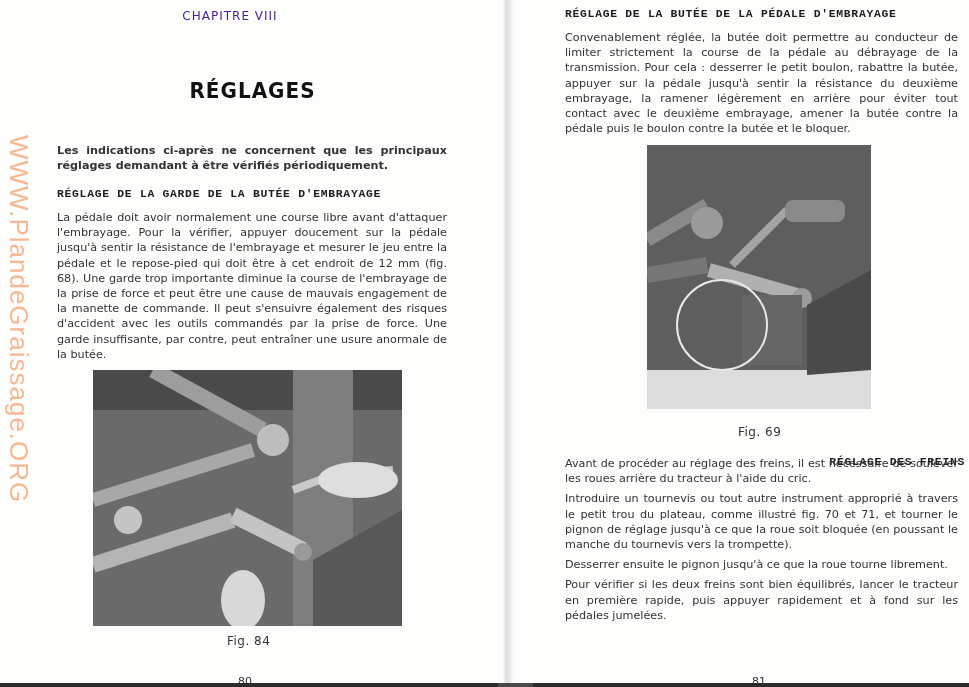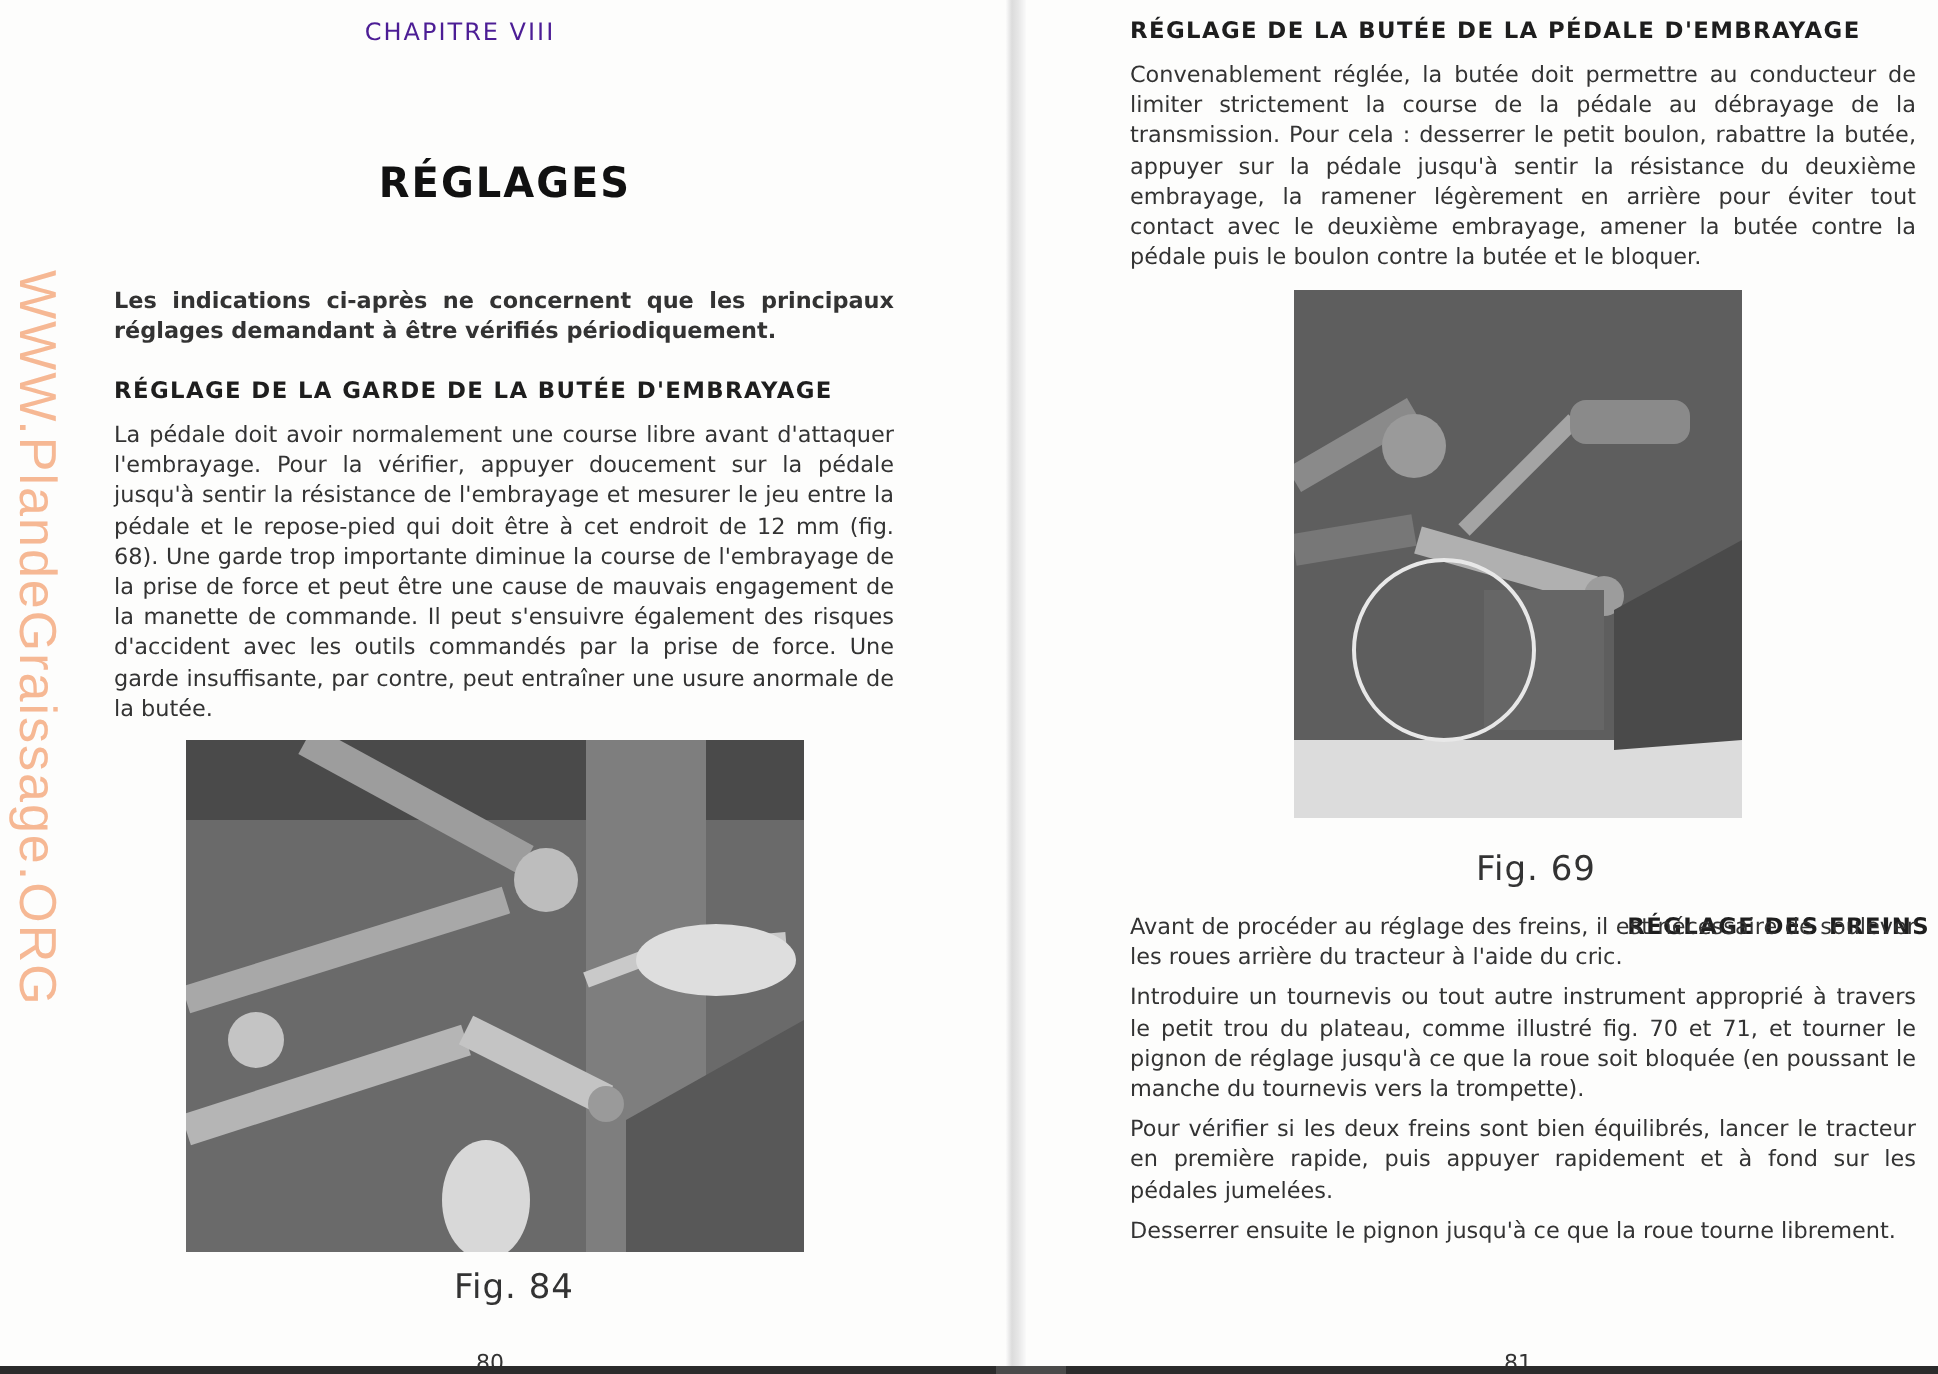--- a/index.html
+++ b/index.html
@@ -37,30 +37,30 @@
     position: absolute; left: 0; width: 505px; top: 79px; text-align: center;
     font-family: "DejaVu Sans", sans-serif; font-weight: 900;
     font-size: 20px; letter-spacing: 1px; color: #111;
     transform: scaleY(1.05);
   }
   .text {
     position: absolute; font-size: 11.2px; line-height: 15.2px; text-align: justify;
     color: #333;
   }
   .heading {
-    position: absolute; font-weight: bold; font-size: 11.4px; letter-spacing: 0.7px; color: #1e1e1e;
+    position: absolute; font-weight: bold; font-size: 11.4px; letter-spacing: 0.7px; color: #1e1e1e; font-family: Liberation Mono, monospace;
   }
   .text p { margin: 0 0 5px 0; }
 
   .photo {
     position: absolute; overflow: hidden;
     background:
       radial-gradient(ellipse at 30% 40%, #8a8a8a 0%, #5b5b5b 45%, #3c3c3c 100%);
   }
-  .caption { position: absolute; font-size: 17px; color: #333; letter-spacing: 0.5px; }
+  .caption { position: absolute; font-size: 12px; color: #333; letter-spacing: 0.5px; }
   .pagenum { position: absolute; font-size: 11px; color: #333; top: 675px; height: 8px; overflow: hidden; }
 </style>
 </head>
 <body>
 
 <div class="page page-left"></div>
 <div class="page page-right"></div>
 <div class="gutter"></div>
 
 <div class="watermark">WWW.PlandeGraissage.ORG</div>
@@ -119,20 +119,20 @@
     <rect x="95" y="150" width="60" height="70" fill="#666"></rect>
     <circle cx="75" cy="180" r="45" fill="none" stroke="#e8e8e8" stroke-width="2"></circle>
   </svg>
 </div>
 <div class="caption" style="left:738px; top:425px;">Fig. 69</div>
 
 <div class="heading" style="left:565px; top:456px; width:400px;text-align:right;">RÉGLAGE DES FREINS</div>
 <div class="text" style="left:565px; top:456px; width:393px;">
   <p>Avant de procéder au réglage des freins, il est nécessaire de soulever les roues arrière du tracteur à l'aide du cric.</p>
   <p>Introduire un tournevis ou tout autre instrument approprié à travers le petit trou du plateau, comme illustré fig. 70 et 71, et tourner le pignon de réglage jusqu'à ce que la roue soit bloquée (en poussant le manche du tournevis vers la trompette).</p>
+  <p>Desserrer ensuite le pignon jusqu'à ce que la roue tourne librement.</p>
   <p>Pour vérifier si les deux freins sont bien équilibrés, lancer le tracteur en première rapide, puis appuyer rapidement et à fond sur les pédales jumelées.</p>
-  <p>Desserrer ensuite le pignon jusqu'à ce que la roue tourne librement.</p>
 </div>
 <div class="pagenum" style="left:752px;">81</div>
 
 <div class="bottom-bar">
     <div class="seg"></div>
   </div>
 
 </body></html>

